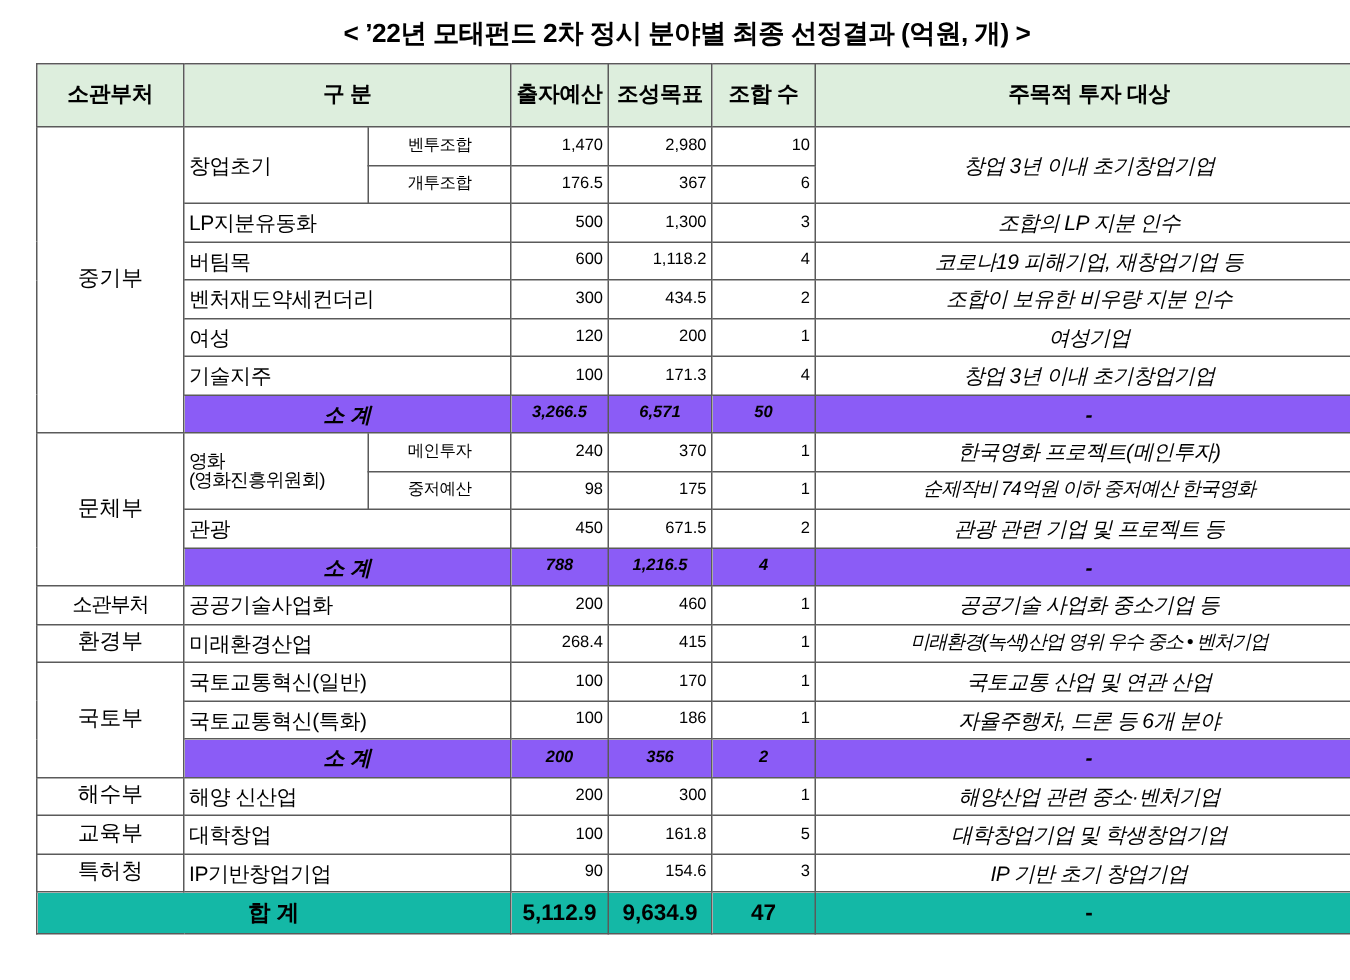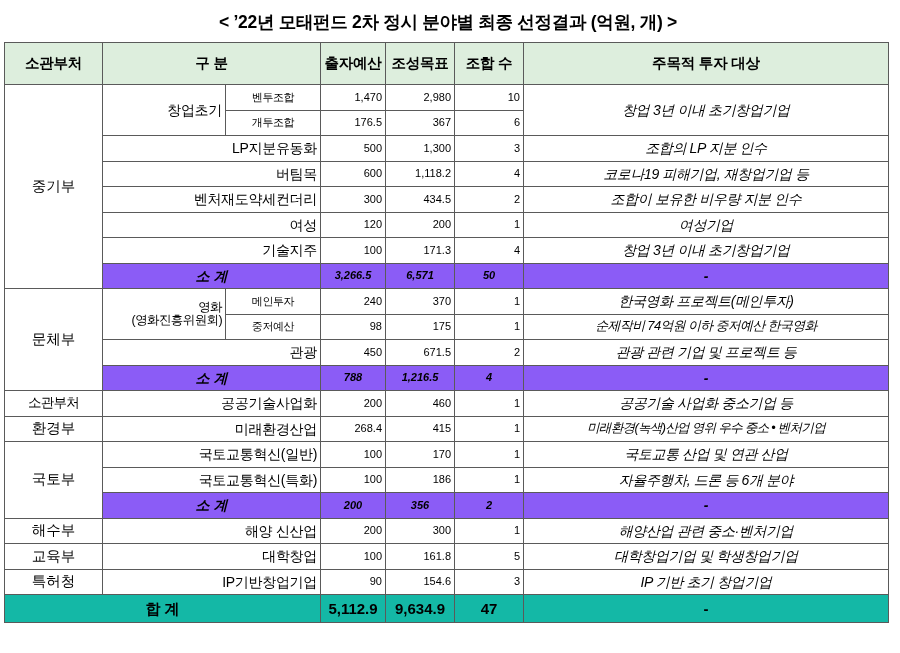--- a/index.html
+++ b/index.html
@@ -11,21 +11,21 @@
   body {
     width: 900px;
     height: 653px;
     font-family: "Liberation Sans", sans-serif;
     color: #000000;
     overflow: hidden;
   }
   .page {
     width: 900px;
     height: 653px;
-    padding: 6px 8px 0 4px;
+    padding: 6px 8px 0 24px;
   }
   .title {
     text-align: center;
     font-size: 17.5px;
     font-weight: bold;
     letter-spacing: -0.3px;
     padding: 4px 0 8px 0;
     white-space: nowrap;
   }
   table.fundtable {
@@ -66,21 +66,21 @@
     height: 28px;
     font-size: 15px;
     margin-left: 30px;
   }
   .ministry {
     text-align: center;
     font-weight: normal;
     font-size: 14.5px;
   }
   .divname {
-    text-align: right;
+    text-align: left;
     font-size: 14px;
     letter-spacing: -0.3px;
   }
   .target {
     text-align: center;
     font-size: 14px;
     letter-spacing: -0.4px;
     font-style: italic;
   }
   .sub2 {

